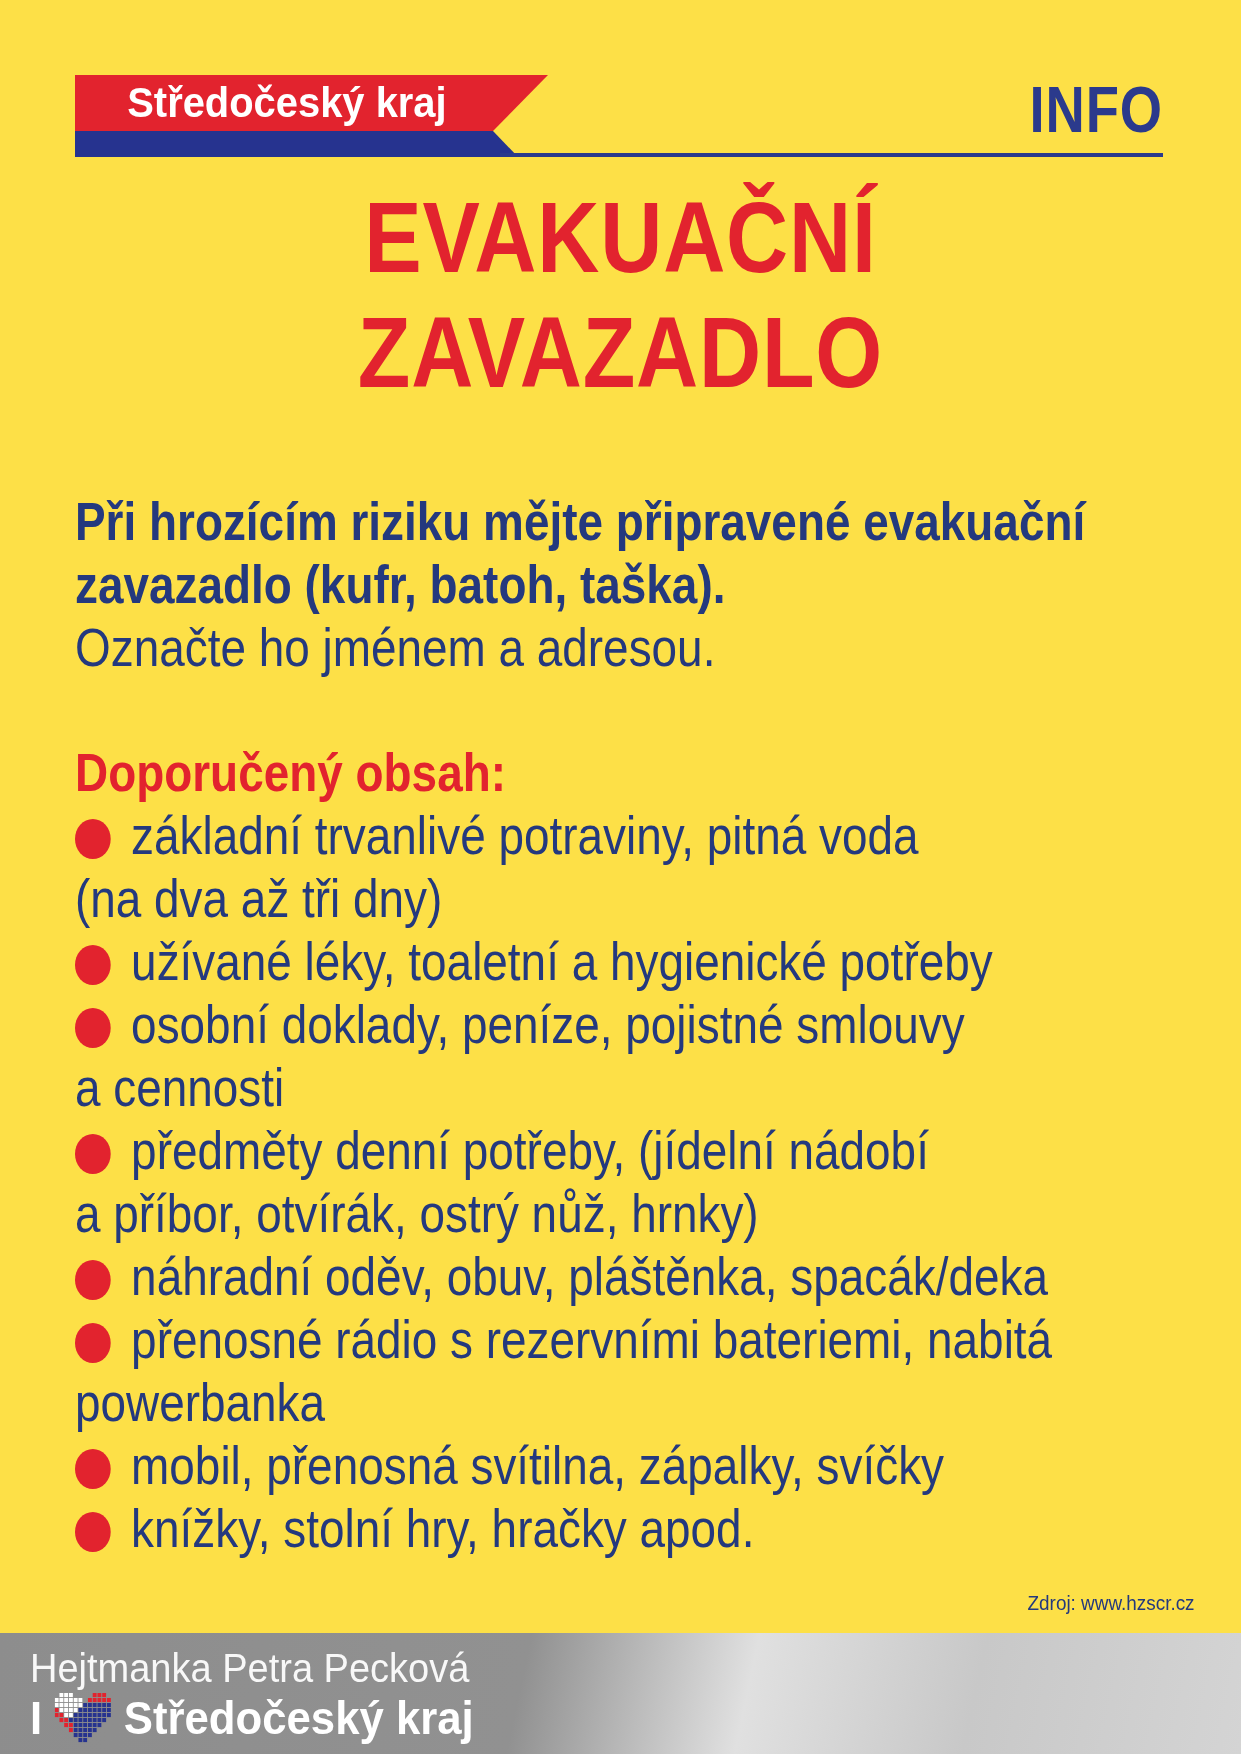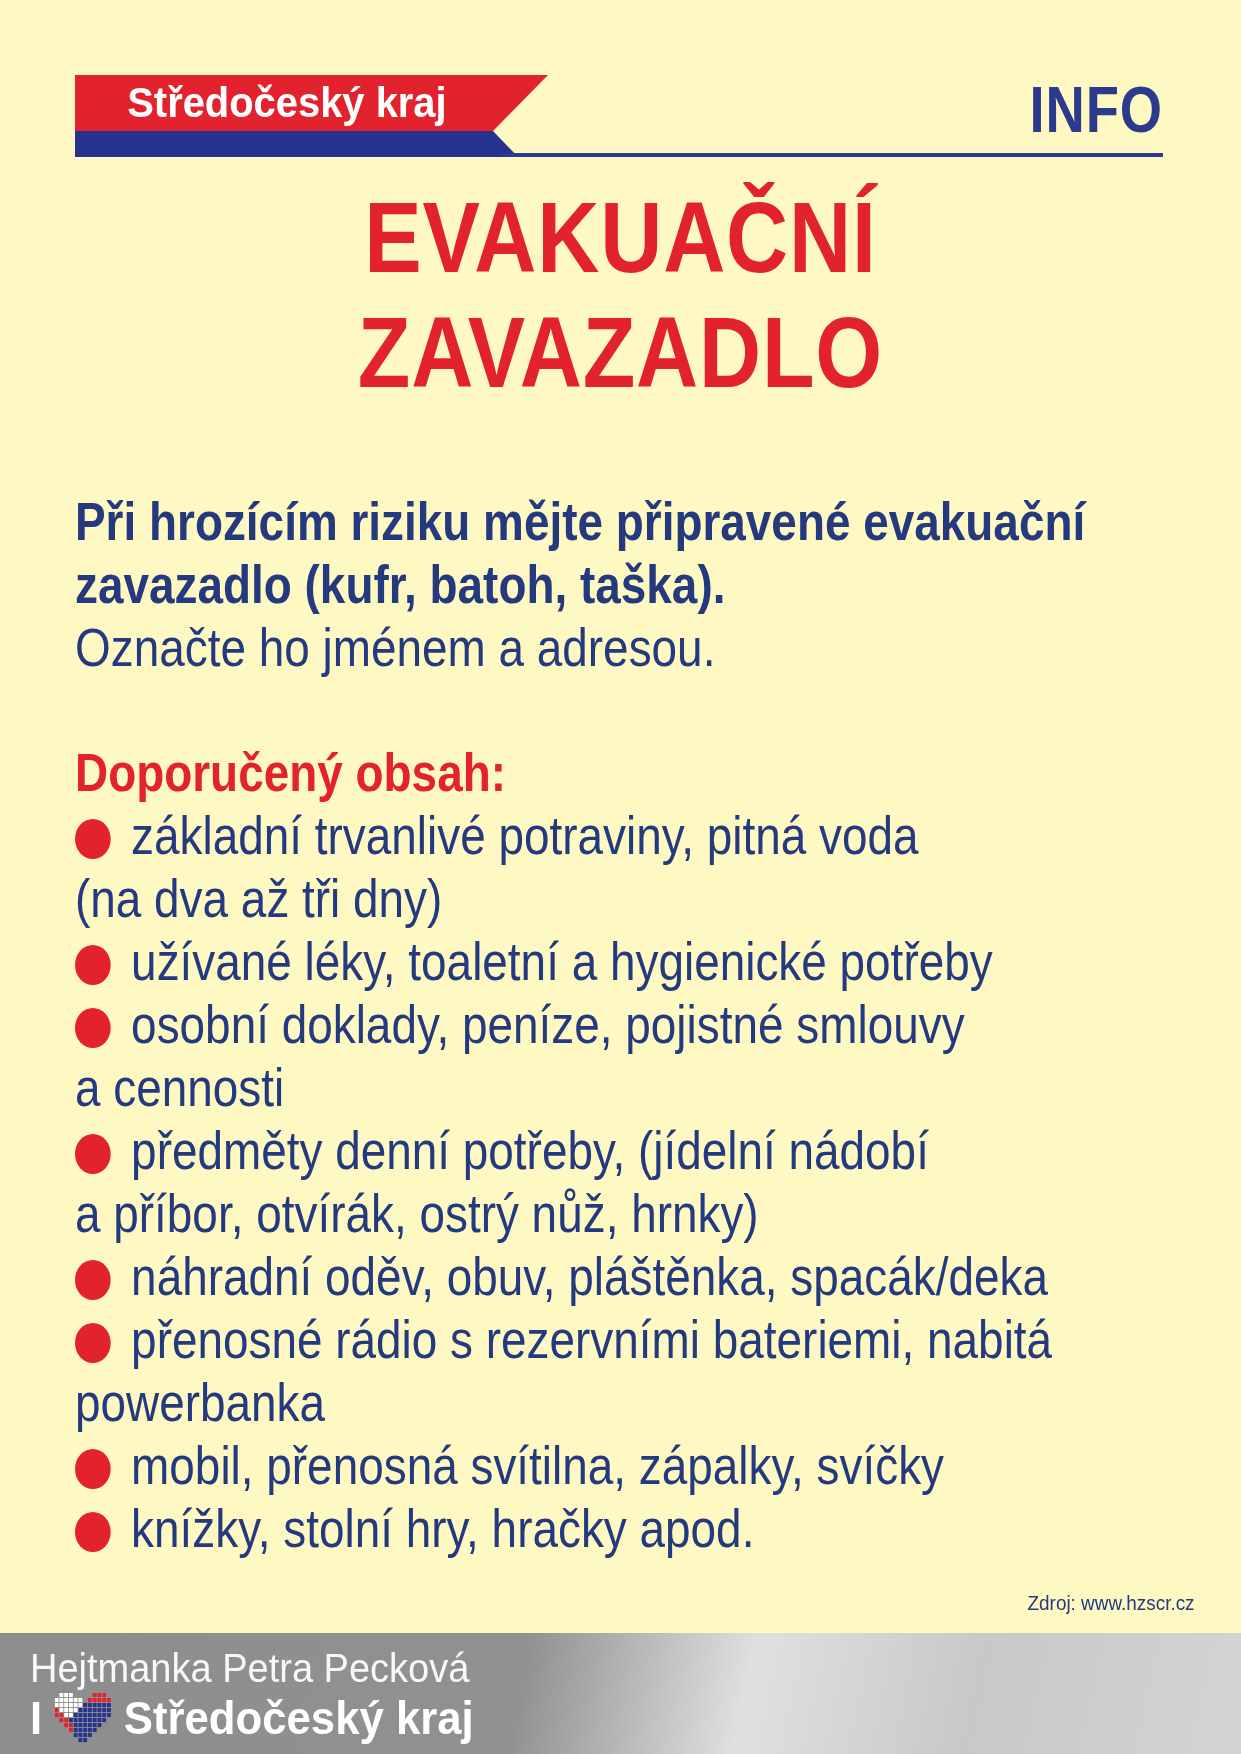--- a/index.html
+++ b/index.html
@@ -1,20 +1,20 @@
 <!DOCTYPE html>
 <html style="--red: #e2232e; --navy: #24397e; --blue: #26338f; --blue2: #2b3a8c;"><head>
 <meta charset="utf-8">
 <style>
   html,body{margin:0;padding:0;background:#ffffff;}
   .page{
     position:relative;
     width:1241px;height:1754px;
     margin:0 auto;
-    background:#fef9c3;
+    background:#fde047;
     overflow:hidden;
     font-family:"Liberation Sans",sans-serif;
   }
   
   .hdr-red{
     position:absolute;left:75px;top:75px;width:473px;height:56px;
     background:var(--red);
     clip-path:polygon(0 0,100% 0,calc(100% - 55px) 100%,0 100%);
   }
   .hdr-red-label{

